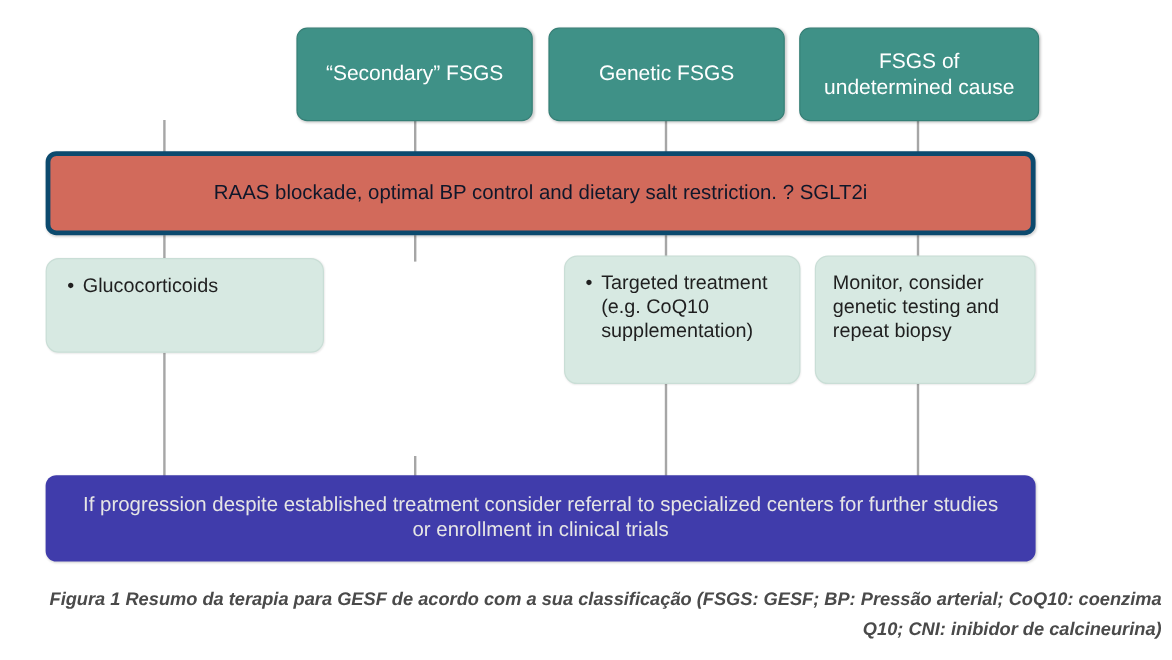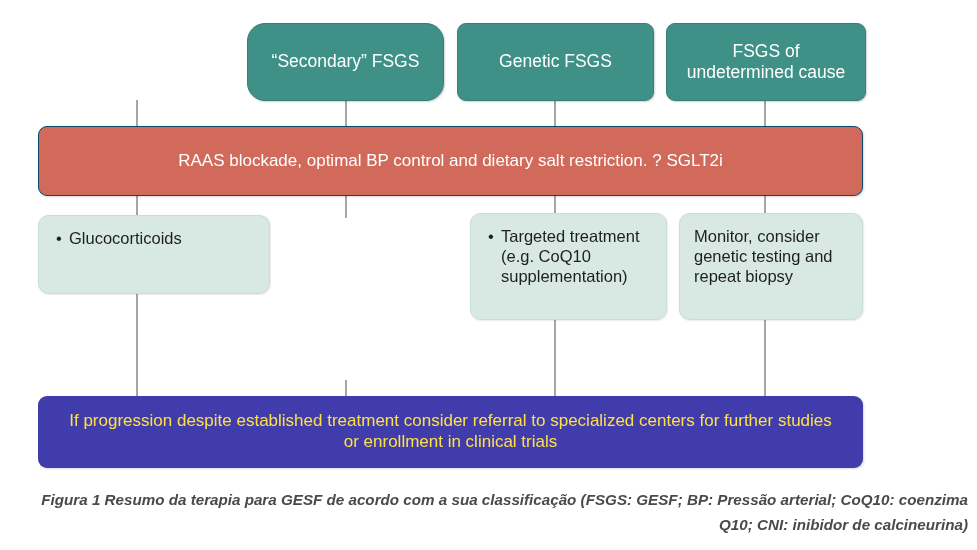--- a/index.html
+++ b/index.html
@@ -47,23 +47,23 @@
     color: #ffffff;
     font-size: 17.5px;
     border: 1px solid #357f76;
     box-shadow: 1px 1px 2px rgba(0,0,0,0.18);
     padding: 4px 8px;
   }
 
   
   .band-box {
     background: #d26a5b;
-    color: #ffffff;
+    color: #0f172a;
     font-size: 17px;
-    border: 1px solid #0c4a6e;
+    border: 4px solid #0c4a6e;
     box-shadow: 1px 1px 2px rgba(0,0,0,0.16);
     padding: 6px 14px;
   }
 
   
   .treat-box {
     background: #d7e9e2;
     color: #1f1f1f;
     font-size: 16.5px;
     border: 1px solid #c9ded6;
@@ -94,21 +94,21 @@
   .treat-box ul li::before {
     content: "\2022";
     position: absolute;
     left: -13px;
     top: 0;
   }
 
   
   .final-box {
     background: #403cab;
-    color: #fde047;
+    color: #e5e5e5;
     font-size: 17px;
     border-radius: 9px;
     padding: 8px 22px;
     box-shadow: 1px 1px 2px rgba(0,0,0,0.16);
   }
 
   
   .caption {
     position: absolute;
     left: 6px;
@@ -137,21 +137,21 @@
   <div class="connector" style="left:345px; top:196px; height:22px;"></div>
   <div class="connector" style="left:554px; top:196px; height:22px;"></div>
   <div class="connector" style="left:764px; top:196px; height:22px;"></div>
 
   <div class="connector" style="left:136px; top:294px; height:104px;"></div>
   <div class="connector" style="left:345px; top:380px; height:18px;"></div>
   <div class="connector" style="left:554px; top:320px; height:78px;"></div>
   <div class="connector" style="left:764px; top:320px; height:78px;"></div>
 
 
-  <div class="box cat-box" style="left:247px; top:23px; width:197px; height:78px;border-radius:18px;">
+  <div class="box cat-box" style="left:247px; top:23px; width:197px; height:78px;">
     <span style="white-space:pre-line;">“Secondary” FSGS</span>
   </div>
 
   <div class="box cat-box" style="left:457px; top:23px; width:197px; height:78px;">
     <span style="white-space:pre-line;">Genetic FSGS</span>
   </div>
 
   <div class="box cat-box" style="left:666px; top:23px; width:200px; height:78px;">
     <span style="white-space:pre-line;">FSGS of
 undetermined cause</span>

